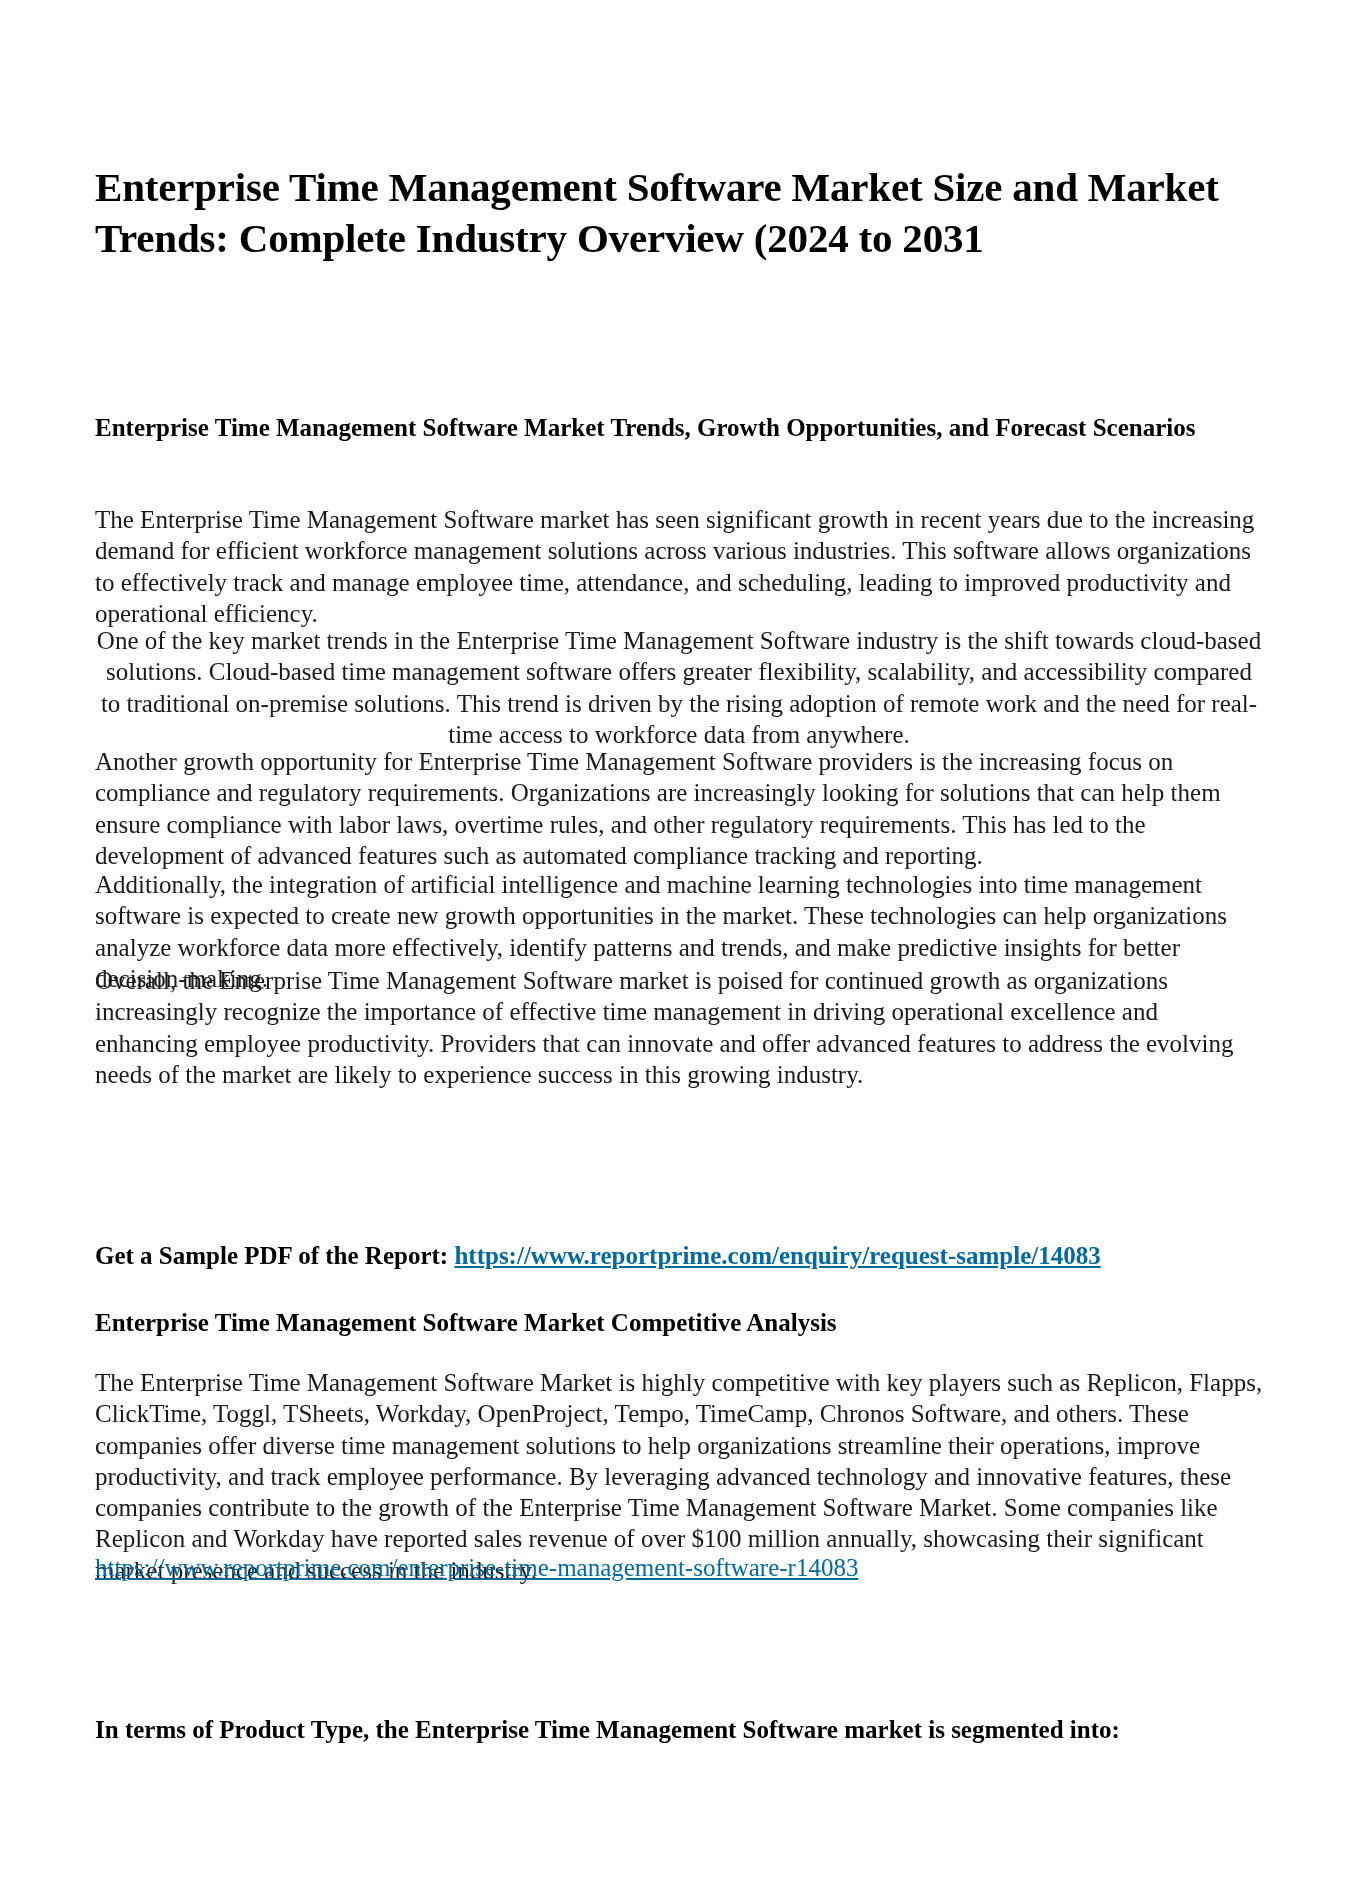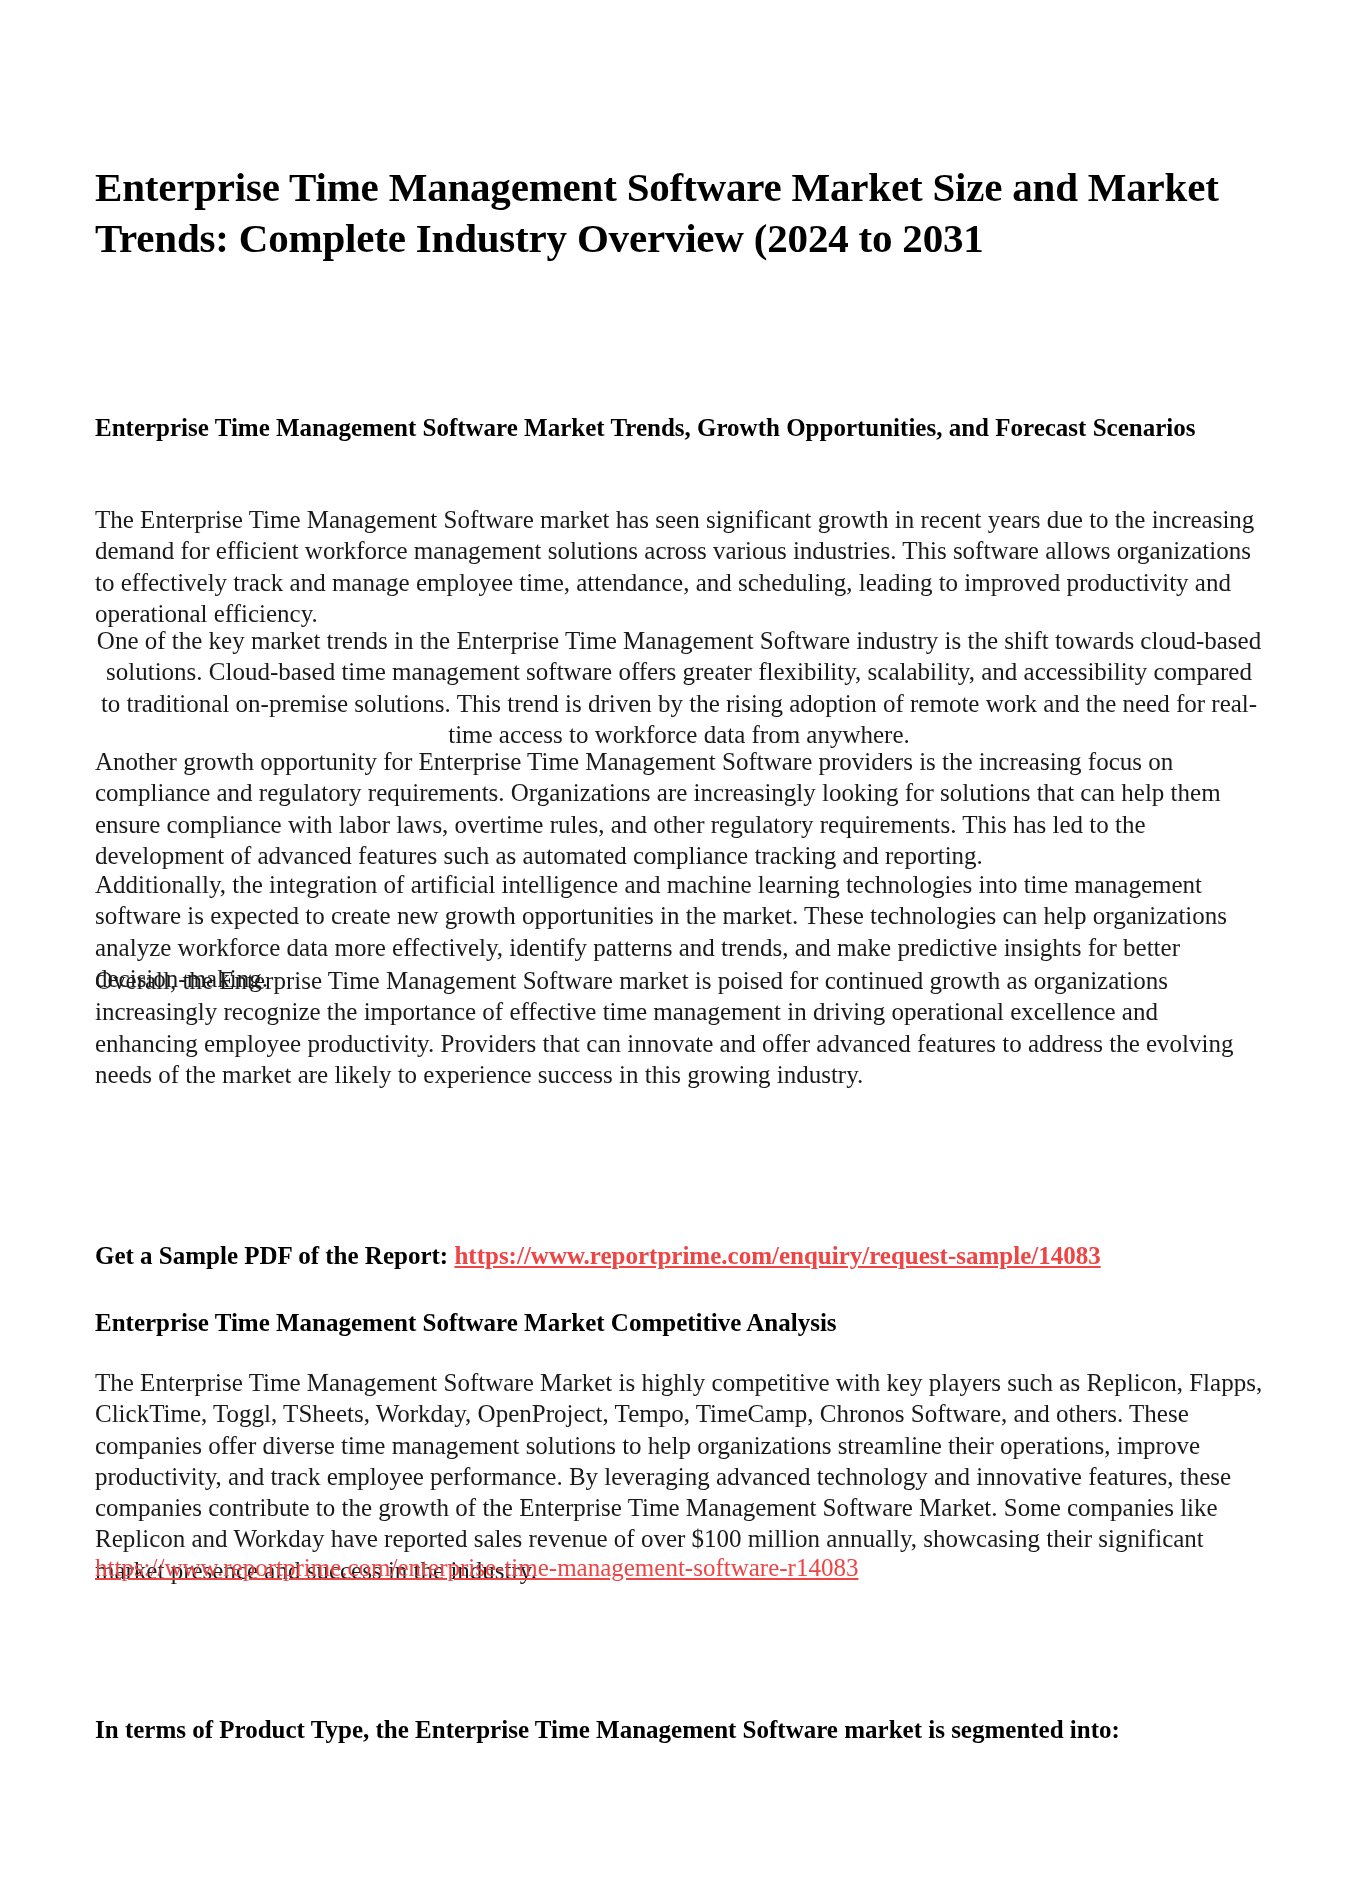--- a/index.html
+++ b/index.html
@@ -71,21 +71,21 @@
   .para4  { top: 869px; }
   .para5  { top: 965px; }
 
   .sample-line { top: 1240px; }
   .comp-heading { top: 1307px; }
   .para6  { top: 1367px; }
   .link-line { top: 1552px; font-weight: normal; }
   .product-line { top: 1678px; margin-top: 36px; }
 
   a.doclink {
-    color: #ef4444;
+    color: #0369a1;
     text-decoration: underline;
     word-break: break-all;
   }
   a.doclink.strong {
     font-weight: bold;
   }
 </style>
 </head>
 <body>
 

